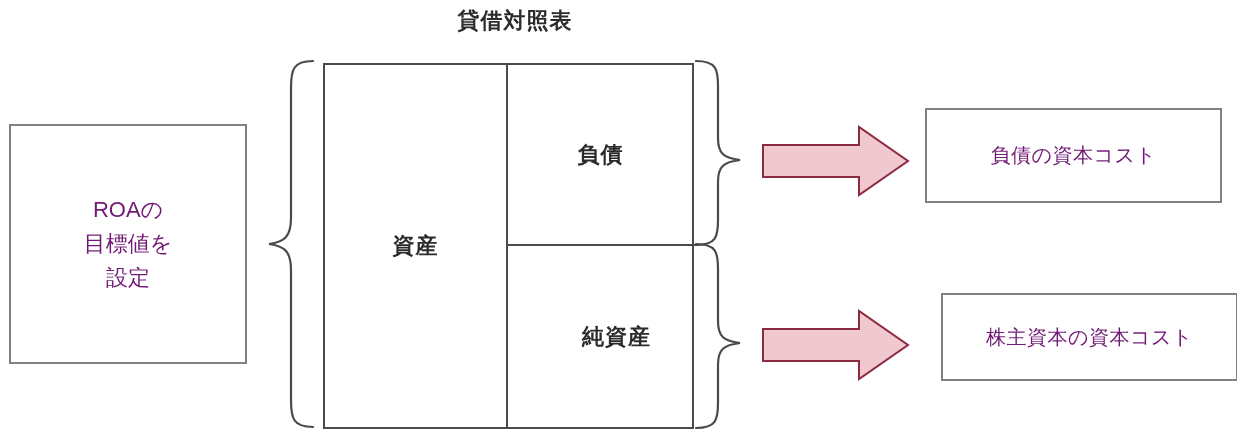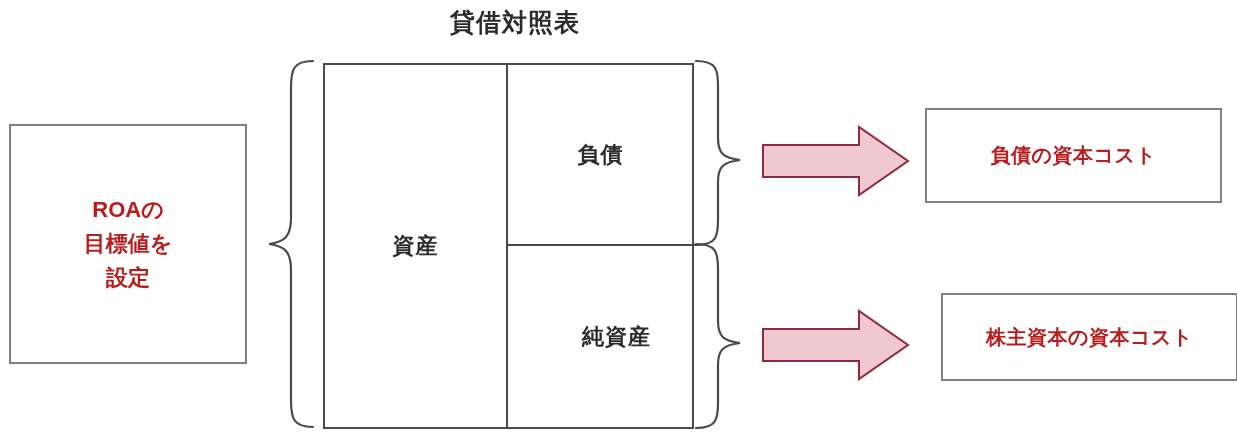--- a/index.html
+++ b/index.html
@@ -20,43 +20,43 @@
     overflow: hidden;
   }
 
   
   .title {
     position: absolute;
     left: 0;
     top: 6px;
     width: 1030px;
     text-align: center;
-    font-size: 25px;
+    font-size: 22px;
     font-weight: bold;
     letter-spacing: 1px;
     color: #2b2b2b;
     white-space: nowrap;
   }
 
   
   .box {
     position: absolute;
     box-sizing: border-box;
     border: 2px solid #808080;
     background: #ffffff;
     display: flex;
     align-items: center;
     justify-content: center;
     text-align: center;
   }
   .box .box-label {
     font-size: 18px;
-    font-weight: bold;
+    font-weight: normal;
     line-height: 1.45;
-    color: #b91c1c;
+    color: #701a75;
     white-space: pre-line;
   }
 
   
   #roa-box {
     left: 9px;
     top: 124px;
     width: 238px;
     height: 240px;
   }

